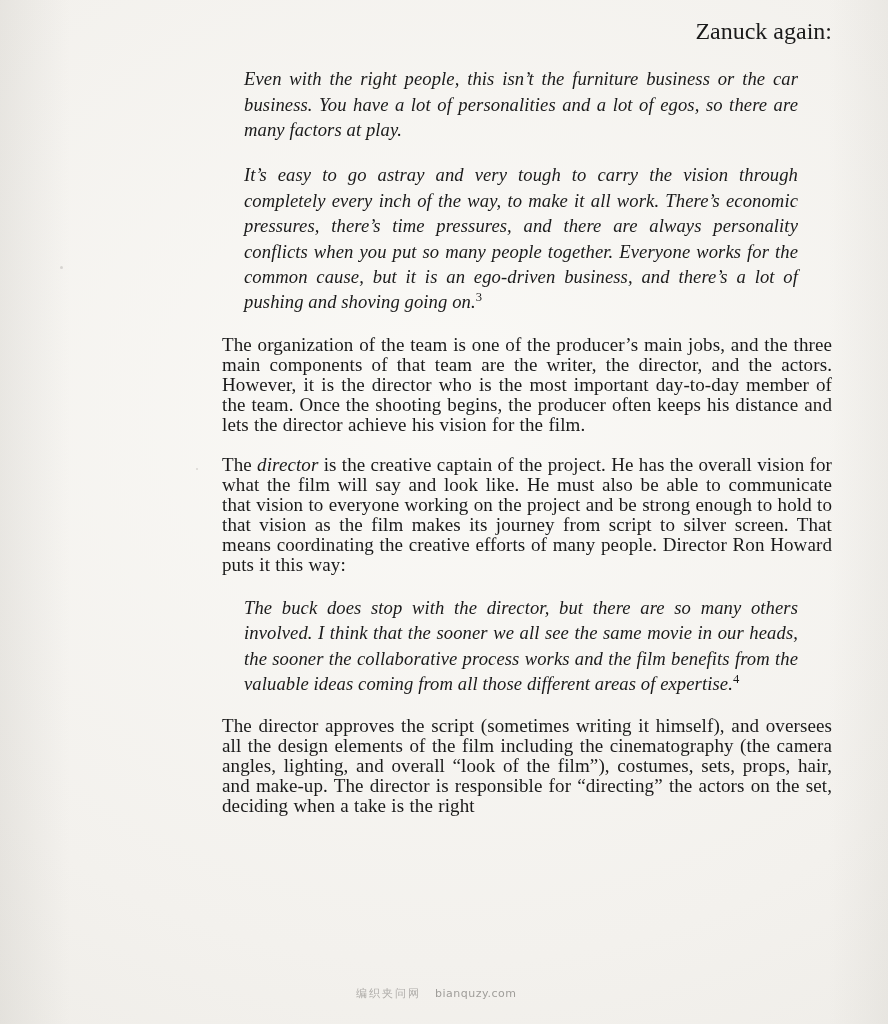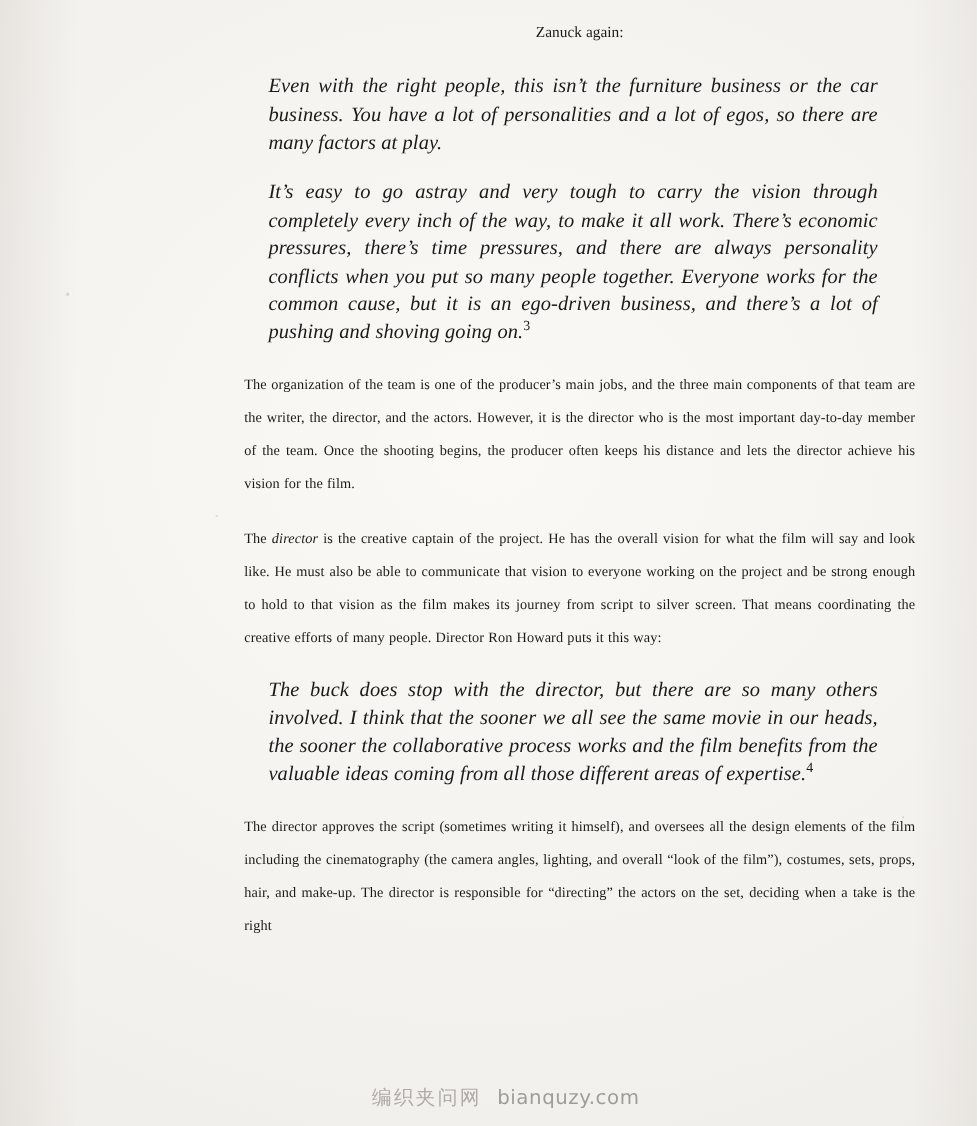--- a/index.html
+++ b/index.html
@@ -33,32 +33,32 @@
   .content {
     position: absolute;
     left: 0;
     top: 0;
     width: 888px;
     height: 1024px;
     padding: 18px 56px 0 222px;
     box-sizing: border-box;
   }
   p.body-par {
-    font-size: 13px;
-    line-height: 30px;
+    font-size: 19px;
+    line-height: 20px;
     margin: 0 0 20px 0;
     text-align: justify;
     letter-spacing: 0.1px;
     word-spacing: 0.4px;
   }
   p.lead-line {
-    font-size: 14px;
+    font-size: 24px;
     line-height: 26.2px;
     margin: 0 0 22px 0;
-    text-align: center;
+    text-align: right;
   }
   blockquote.quote {
     margin: 0 34px 20px 22px;
     font-style: italic;
     font-size: 18.6px;
     line-height: 25.4px;
     text-align: justify;
     letter-spacing: 0.1px;
   }
   blockquote.quote p {
@@ -70,24 +70,24 @@
   sup.fn {
     font-size: 0.68em;
     vertical-align: super;
     font-style: normal;
     line-height: 0;
   }
   em.it {
   }
   .watermark {
     position: absolute;
-    left: 338px;
+    left: 356px;
     top: 986px;
     font-family: "DejaVu Sans", sans-serif;
-    font-size: 18px;
+    font-size: 11px;
     color: rgba(90, 88, 84, 0.45);
     letter-spacing: 1px;
     user-select: none;
     white-space: nowrap;
   }
   .watermark .cn {
     color: rgba(70, 68, 64, 0.40);
     letter-spacing: 2px;
   }
   .watermark .latin {

